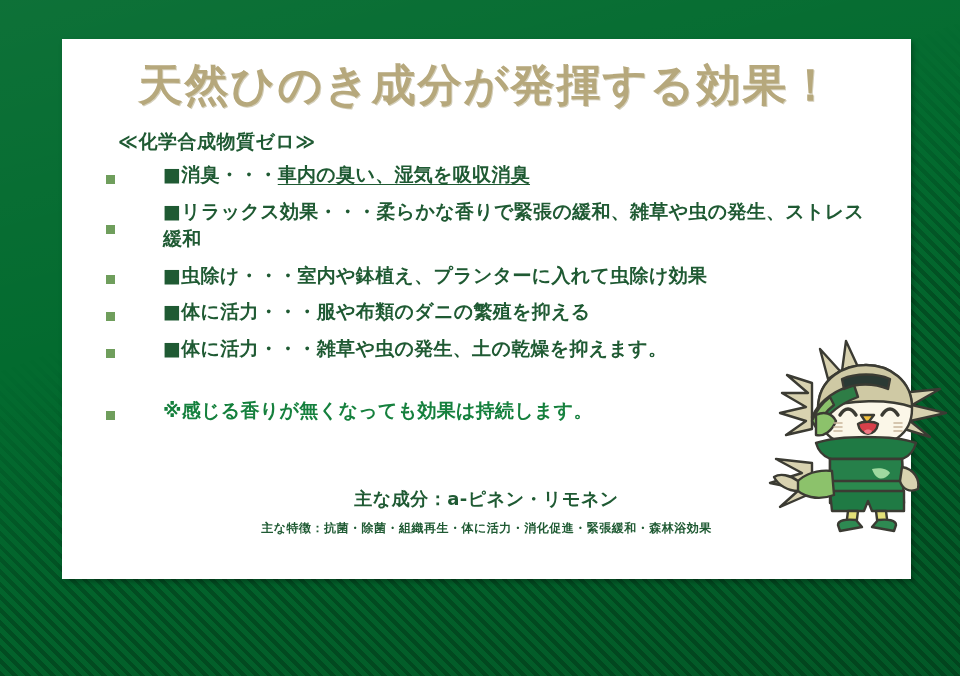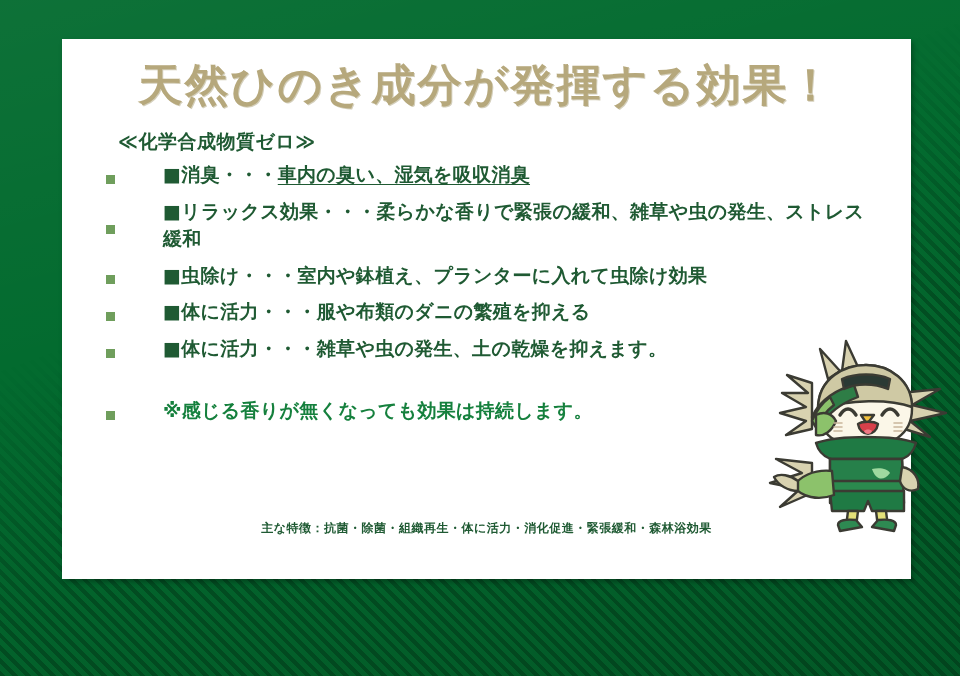--- a/index.html
+++ b/index.html
@@ -177,20 +177,21 @@
       <div class="spacer"></div>
 
       <div class="line warn">
         <span class="bullet"></span>
         <span><span class="rest">※感じる香りが無くなっても効果は持続します。</span></span>
       </div>
 
     </div>
 
     <div id="footer">
+      <div class="f1">主な成分：a-ピネン・リモネン</div>
       <div class="f2">主な特徴：抗菌・除菌・組織再生・体に活力・消化促進・緊張緩和・森林浴効果</div>
     </div>
 
     <svg id="mascot" viewBox="0 0 215 205">
       <g stroke="#3b3b33" stroke-width="2.4" stroke-linejoin="round" stroke-linecap="round">
 
         <g fill="#d8d2b0">
           <path d="M58 52 L33 44 L54 62 L28 62 L52 76 L26 82 L52 90 L32 104 L58 98 Z"></path>
         </g>
 

